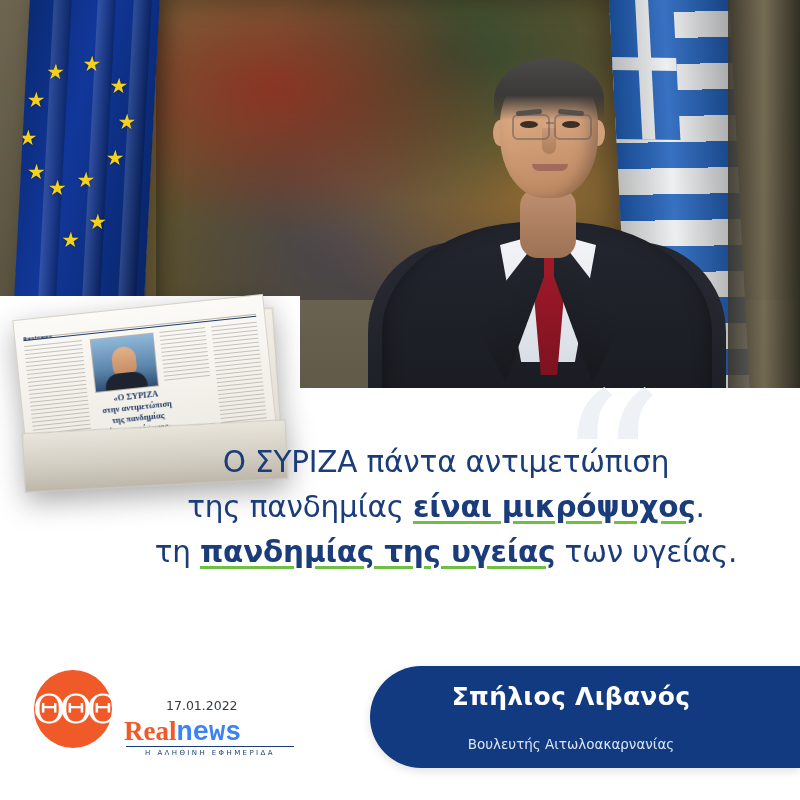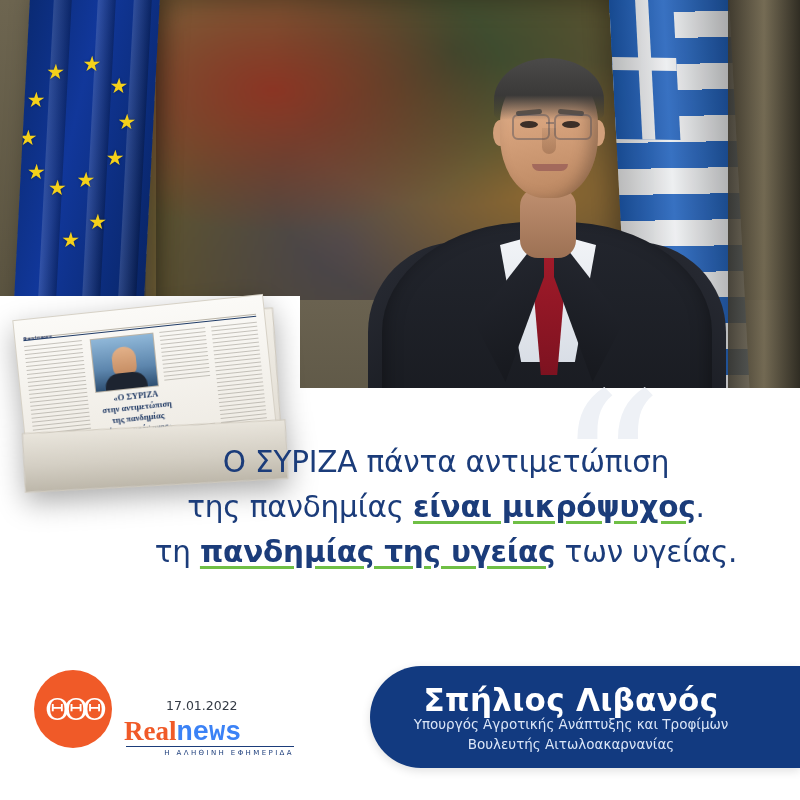--- a/index.html
+++ b/index.html
@@ -292,54 +292,54 @@
   }
 
   
   .footer-left { position: absolute; left: 26px; top: 660px; width: 300px; height: 110px; }
   .rn-logo-circle {
     position: absolute; left: 8px; top: 10px; width: 78px; height: 78px;
     border-radius: 50%;
     background: #f05a28;
     display: flex; align-items: center; justify-content: center;
   }
-  .rn-glyph { color: #fff; font-size: 30px; letter-spacing: -6px; font-family: "DejaVu Serif", serif; }
+  .rn-glyph { color: #fff; font-size: 40px; letter-spacing: -6px; font-family: "DejaVu Serif", serif; }
   .syn-title {
     position: absolute; left: 104px; top: 12px;
     color: #1b3c7a; font-weight: bold; font-size: 18.5px; letter-spacing: 1px;
   }
   .syn-date {
     position: absolute; left: 140px; top: 38px;
     color: #333a44; font-size: 12.5px;
   }
   .rn-word {
     position: absolute; left: 98px; top: 56px;
     font-size: 27px; font-weight: bold; font-family: "Liberation Serif", serif;
   }
   .rn-word .real { color: #f05a28; }
   .rn-word .news { color: #3b82f6; font-family: Liberation Mono, monospace; }
   .rn-sub {
     position: absolute; left: 100px; top: 86px;
     color: #1b3c7a; font-size: 7px; letter-spacing: 2.4px;
-    border-top: 1px solid #1b3c7a; padding-top: 2px; width: 168px; text-align: right;
+    border-top: 1px solid #1b3c7a; padding-top: 2px; width: 168px; text-align: center;
   }
 
   
   .nameplate {
     position: absolute; right: 0; top: 666px;
     width: 430px; height: 102px;
     background: linear-gradient(90deg, #123a80 0%, #11438f 55%, #0e3madd 100%);
     background-color: #123a80;
     border-radius: 52px 0 0 52px;
     color: #ffffff;
     box-shadow: 0 3px 10px rgba(0,0,0,0.12);
   }
   .np-name {
     position: absolute; left: 0; right: 28px; top: 16px;
-    text-align: center; font-size: 31px; font-weight: bold; letter-spacing: .3px;
+    text-align: center; font-size: 25px; font-weight: bold; letter-spacing: .3px;
   }
   .np-role1 {
     position: absolute; left: 0; right: 28px; top: 50px;
     text-align: center; font-size: 13.5px; color: #dbe6f7;
   }
   .np-role2 {
     position: absolute; left: 0; right: 28px; top: 70px;
     text-align: center; font-size: 13.5px; color: #dbe6f7;
   }
 </style>
@@ -452,17 +452,16 @@
     </div>
     <div class="syn-date">17.01.2022</div>
     <div class="rn-word">
       <span class="real">Real</span><span class="news">news</span>
     </div>
     <div class="rn-sub">Η ΑΛΗΘΙΝΗ ΕΦΗΜΕΡΙΔΑ</div>
   </div>
 
   <div class="nameplate">
     <div class="np-name">Σπήλιος Λιβανός</div>
-    <div class="np-role1">Υπουργός Αγροτικής Ανάπτυξης και Τροφίμων</div>
     <div class="np-role2">Βουλευτής Αιτωλοακαρνανίας</div>
   </div>
 
 </div>
 
 </body></html>

